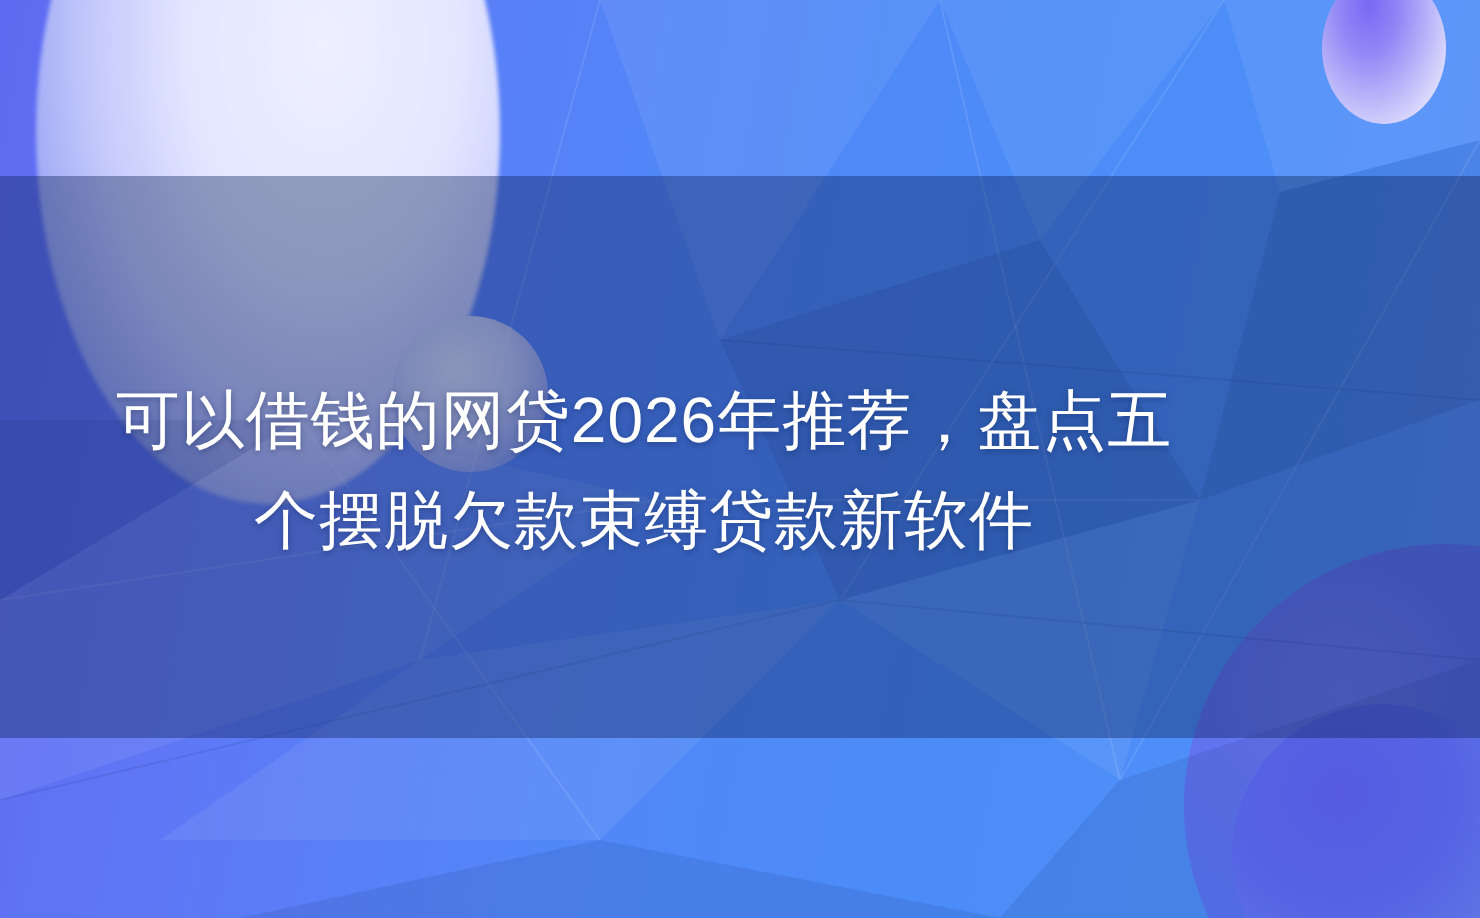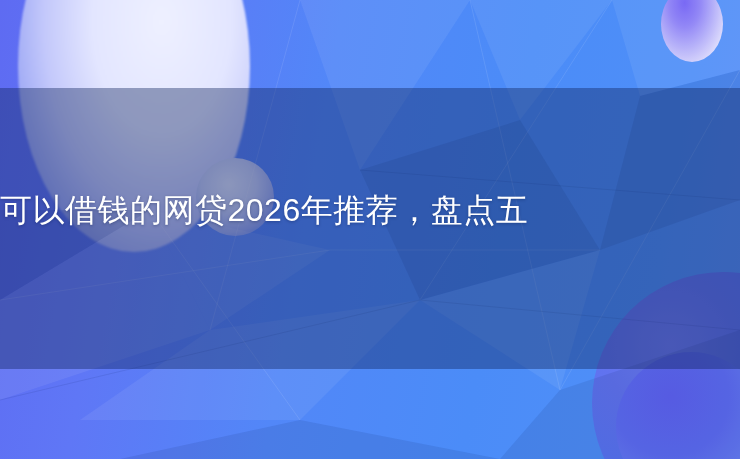--- a/index.html
+++ b/index.html
@@ -111,20 +111,21 @@
     background: rgba(14, 34, 92, 0.40);
     pointer-events: none;
   }
 
   
   .title {
     position: absolute;
     left: 0;
     top: 185px;
     width: 644px;
+    text-align: center;
     color: #ffffff;
     font-size: 32px;
     line-height: 50px;
     letter-spacing: 0.5px;
     font-weight: 400;
     text-shadow: 0 1px 3px rgba(10,22,70,0.35);
     white-space: nowrap;
   }
   .title-line { display: block; }
 
@@ -182,16 +183,17 @@
         <path d="M360,170 L740,200"></path>
         <path d="M0,400 L420,300 L740,330"></path>
       </g>
     </svg>
   </div>
 
   <div class="scrim"></div>
 
   <div class="title">
     <span class="title-line">可以借钱的网贷2026年推荐，盘点五</span>
+    <span class="title-line">个摆脱欠款束缚贷款新软件</span>
   </div>
 
 
 </div>
 
 </body></html>

